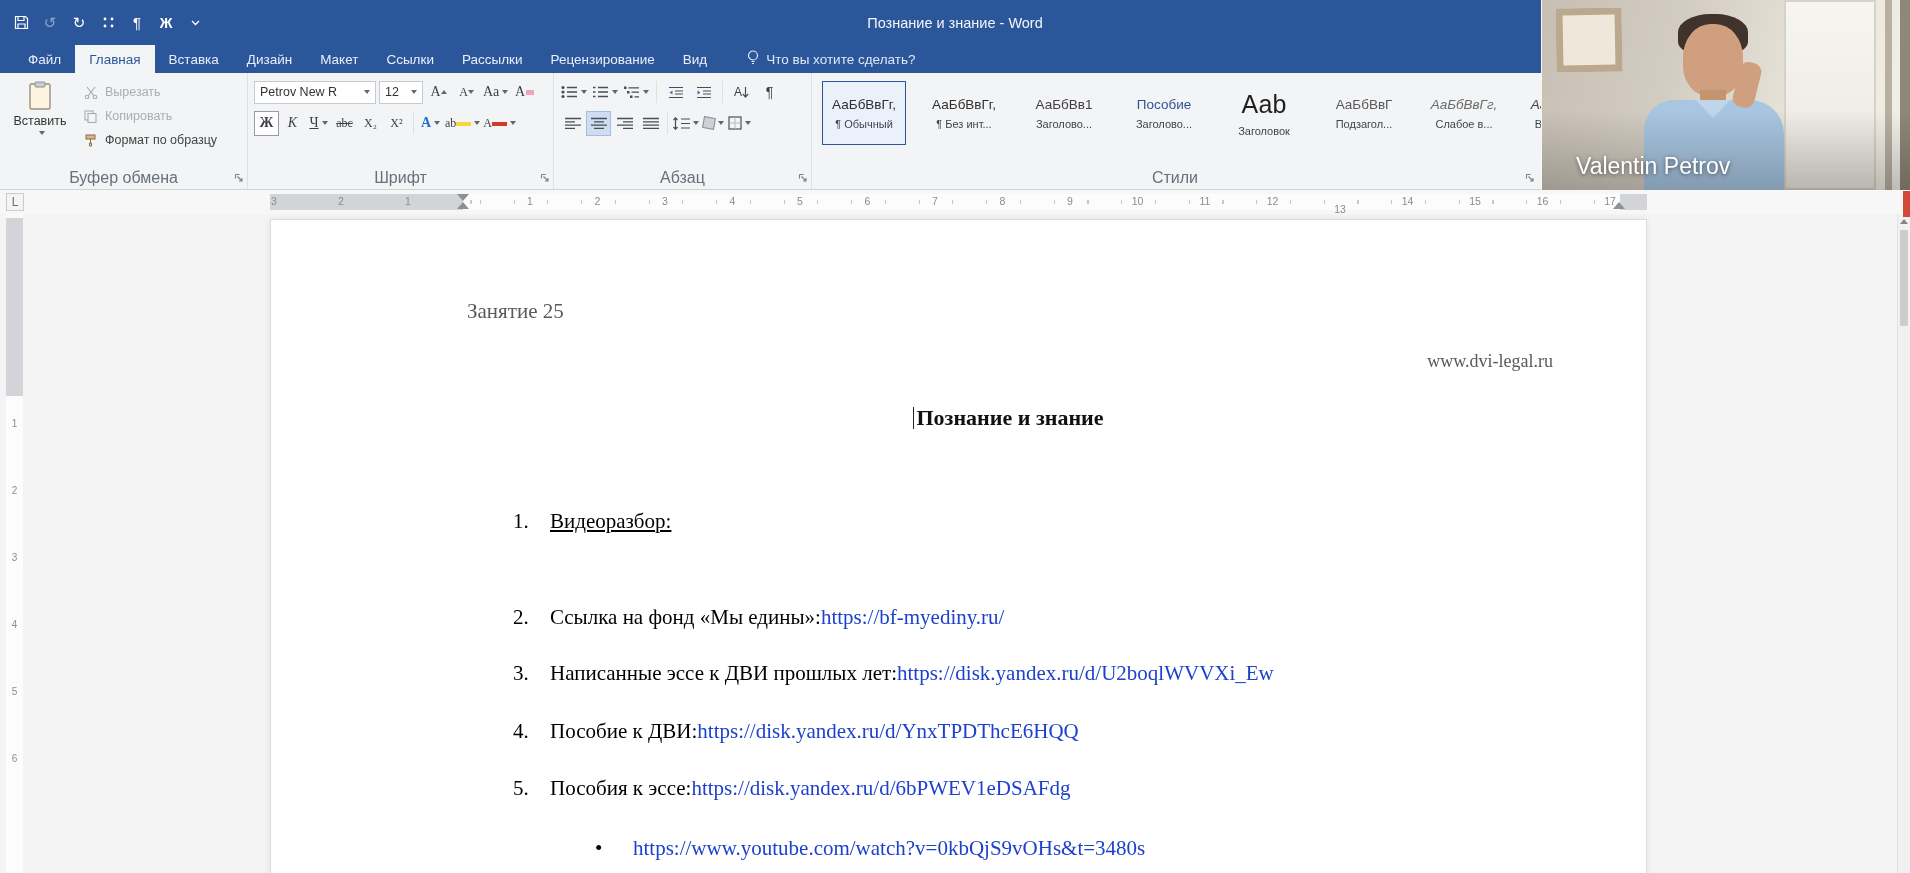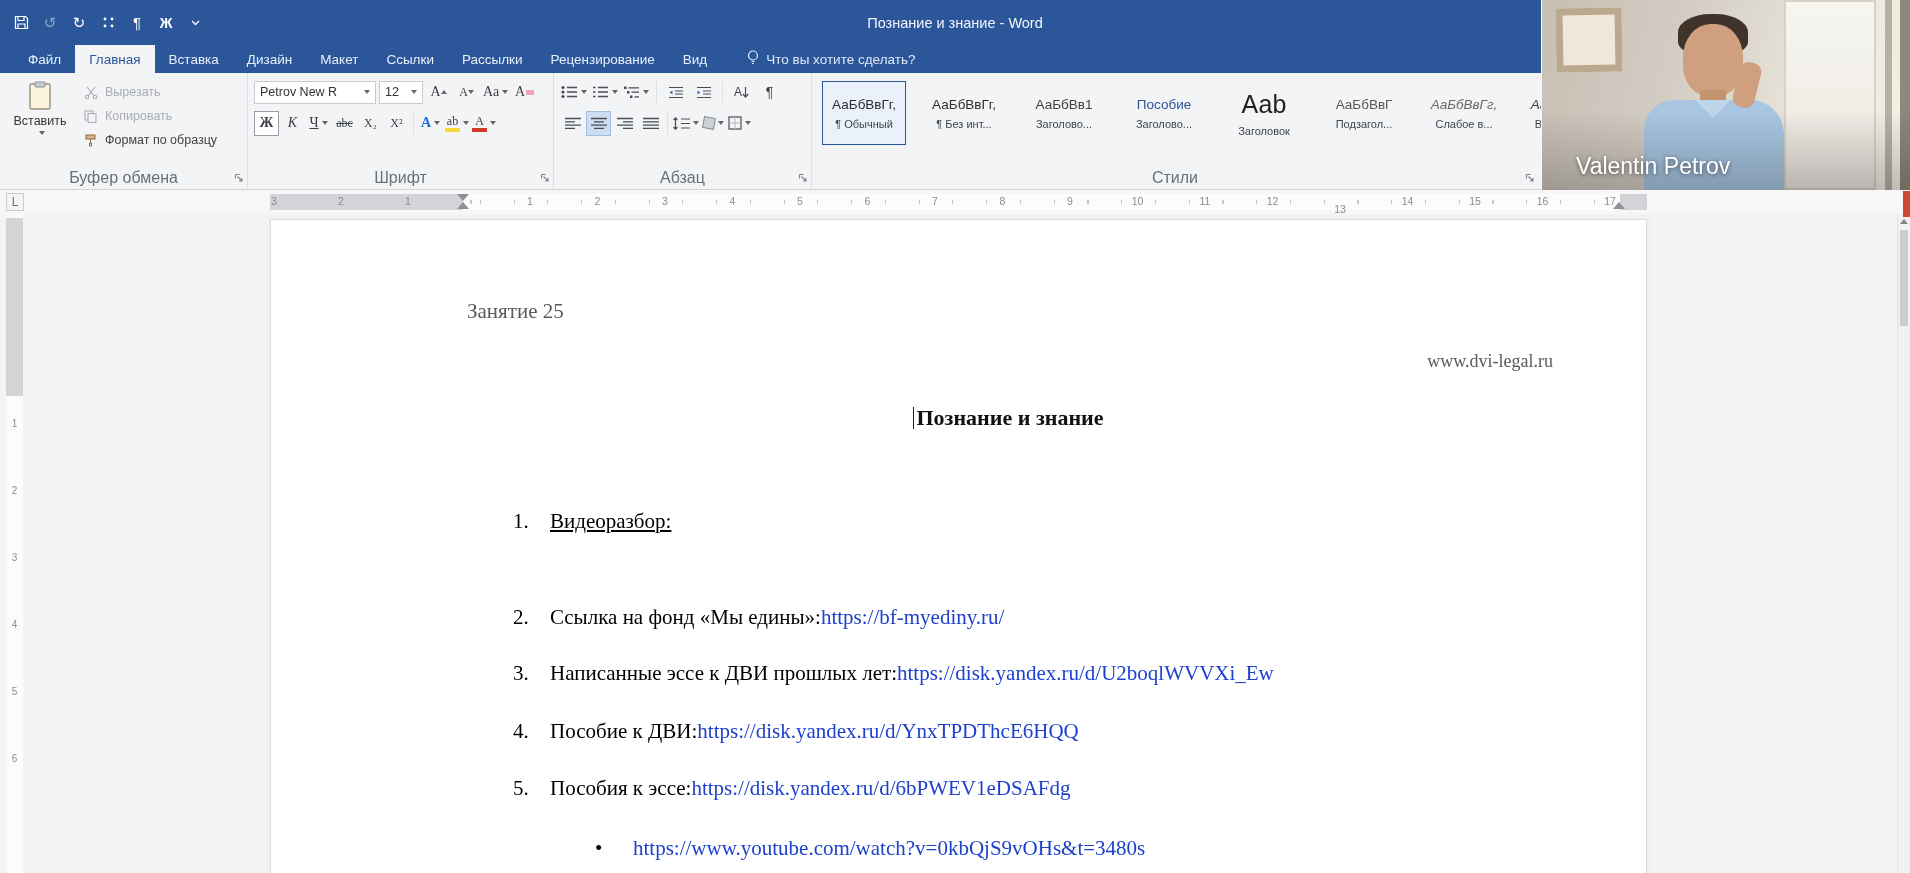--- a/index.html
+++ b/index.html
@@ -39,21 +39,21 @@
   .rowa { display:flex; align-items:center; gap:3px; height:28px; }
   .rowb { display:flex; align-items:center; gap:1px; height:30px; margin-top:2px; }
   .combo { display:flex; align-items:center; background:#fff; border:1px solid #c6cad1; height:23px; padding:0 5px; font-size:12.5px; color:#333; white-space:nowrap; }
   .fbtn { min-width:25px; height:25px; display:flex; align-items:center; justify-content:center; font-size:14px; color:#3b3f45; cursor:default; border:1px solid transparent; }
   .serifbtn { font-family:"Liberation Serif", serif; }
   .fbtn.boxed { border:1px solid #979ca4; background:#fff; }
   .fbtn.active { background:#cfddf3; border:1px solid #a3bee0; }
   .b { font-weight:bold; } .i { font-style:italic; }
   .ul { text-decoration:underline; } .strike { text-decoration:line-through; font-size:12px; }
   .dd { width:0; height:0; border-left:3px solid transparent; border-right:3px solid transparent; border-top:4px solid #666; margin-left:3px; }
-  .stack { display:flex; flex-direction:column; align-items:center; line-height:12px; }
+  .stack { display:flex; flex-direction:row; align-items:center; line-height:12px; }
   .cbar { width:15px; height:4px; margin-top:1px; }
   .vsep { width:1px; height:22px; background:#dcdfe4; margin:0 3px; }
   .fx { color:#1f6fd0; font-weight:bold; }
 
   .gc-par { width:258px; }
 
   .gc-styles { width:726px; border-right:none; }
   .sgallery { display:flex; gap:16px; padding:3px 2px 0 4px; }
   .scard { width:84px; height:64px; border:1px solid transparent; display:flex; flex-direction:column; align-items:center; justify-content:center; gap:6px; cursor:default; }
   .scard.sel { border:1px solid #2b579a; background:#eaf1fb; }

